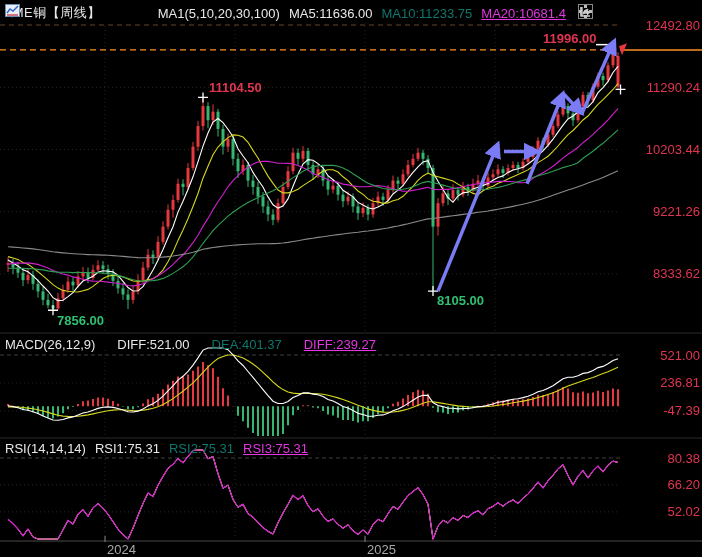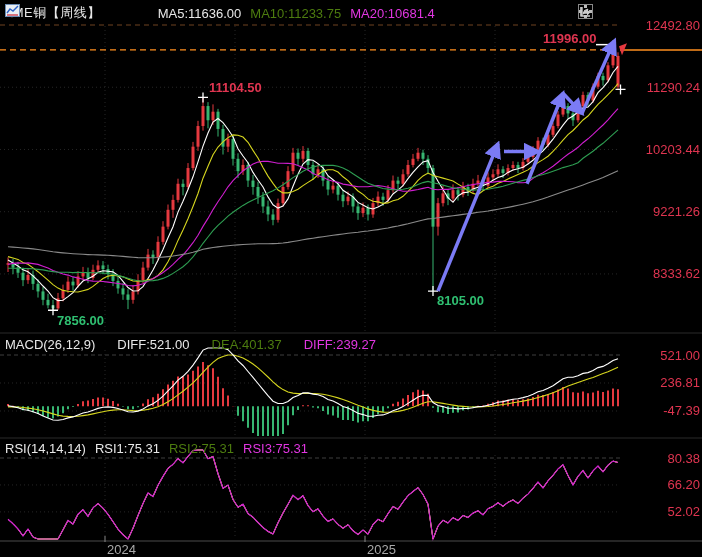--- a/index.html
+++ b/index.html
@@ -1,22 +1,22 @@
 <!DOCTYPE html>
 <html><head>
 <meta charset="utf-8">
 <style>
   html,body{margin:0;padding:0;background:#000;}
   #app{position:relative;width:702px;height:557px;background:#000;overflow:hidden;
        font-family:"Liberation Sans","DejaVu Sans",sans-serif;}
   svg{position:absolute;left:0;top:0;}
   .hdr{position:absolute;display:flex;align-items:center;gap:9px;font-size:13px;
        color:#e8e8e8;white-space:nowrap;z-index:3;}
-  .hdr .ylw{color:#4d7c0f;}
-  .hdr .mag{color:#e136e1;}
+  .hdr .ylw{color:#0f766e;}
+  .hdr .mag{color:#e136e1;text-decoration:underline;}
   #toolbar{position:absolute;left:578px;top:4px;display:flex;gap:3px;z-index:4;}
   .tbtn{width:15px;height:15px;display:inline-flex;align-items:center;justify-content:center;cursor:pointer;}
   #watermark{position:absolute;left:566px;top:501px;font-size:37px;font-weight:600;
        color:rgba(255,255,255,0.93);letter-spacing:1px;z-index:5;
        text-shadow:0 0 3px rgba(0,0,0,.8);}
 </style>
 </head>
 <body>
 
 <div id="app">
@@ -496,20 +496,21 @@
           <line x1="4" y1="7" x2="10" y2="7" stroke="#aaa" stroke-width="1.2"></line>
         </svg>
     </span>
     <span class="tbtn">
       <svg width="15" height="13" viewBox="0 0 15 13">
           <rect x="0.5" y="0.5" width="14" height="12" fill="#e8eef4" stroke="#6b8cb5"></rect>
           <polyline points="2,9 5,5 8,7 13,2" fill="none" stroke="#2b62c9" stroke-width="1.4"></polyline>
           <line x1="2" y1="11" x2="13" y2="11" stroke="#c23" stroke-width="1.2"></line>
         </svg>
     </span>
+    <span>MA1(5,10,20,30,100)</span>
     <span>MA5:11636.00</span>
     <span class="ylw">MA10:11233.75</span>
     <span class="mag">MA20:10681.4</span>
   </div>
 
   <div id="toolbar">
     <span class="tbtn">
       <svg width="15" height="15" viewBox="0 0 15 15">
           <g fill="#bbb">
             <rect x="6" y="1" width="3" height="3"></rect>

